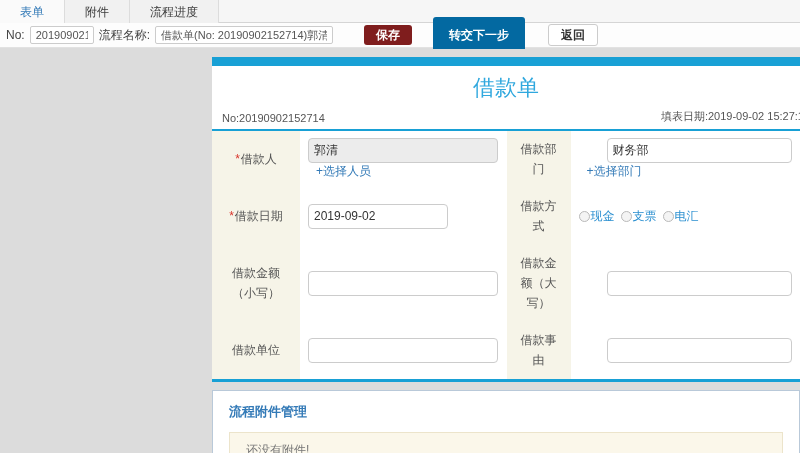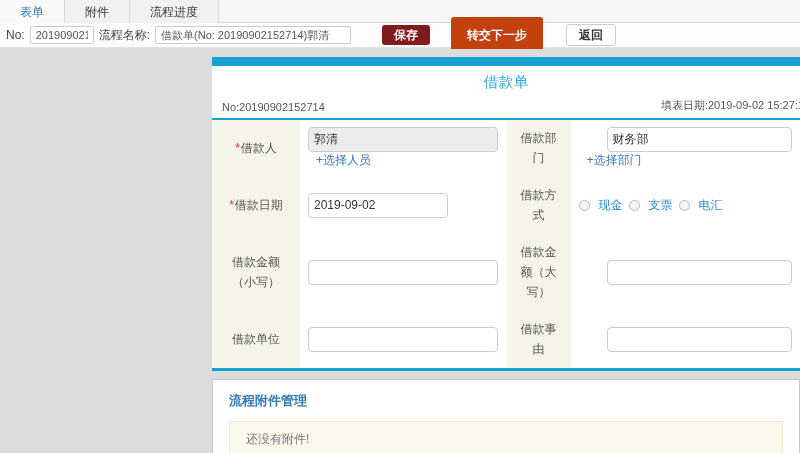--- a/index.html
+++ b/index.html
@@ -12,54 +12,54 @@
          border-right:1px solid #dcdcdc; background:#f1f1f1; height:23px; }
   .tab.active { color:#337ab7; background:#fafafa; border-right:1px solid #dcdcdc; }
 
   
   .cmdbar { height:25px; background:#fdfdfd; border-bottom:1px solid #e2e2e2;
             display:flex; align-items:center; padding:0 6px; gap:5px; }
   .cmdbar label { font-size:12px; color:#444; }
   .cmdbar input { border:1px solid #ccc; border-radius:2px; height:18px; font-size:11px;
                   padding:1px 5px; color:#555; outline:none; font-family:"Liberation Sans",sans-serif; }
   .in-no { width:64px; }
-  .in-name { width:196px; }
+  .in-name { width:178px; }
   .btn { border:none; border-radius:3px; font-size:12px; font-weight:bold; padding:3px 12px;
          cursor:pointer; line-height:14px; }
   .btn-save { background:#7f1d1d; color:#fff; margin-left:26px; }
-  .btn-forward { background:#c2410c; color:#fff; margin-left:16px; padding:11px 16px; }
+  .btn-forward { background:#0369a1; color:#fff; margin-left:16px; padding:11px 16px; }
   .btn-back { background:#fff; color:#333; border:1px solid #ccc; margin-left:18px; }
 
   
   .workspace { position:absolute; top:49px; left:0; right:0; bottom:0; background:#dcdcdc; }
   .panel-col { position:absolute; left:212px; top:8px; right:0; bottom:-200px; }
 
   
   .sec-form { background:#fff; }
   .blue-bar { height:9px; background:#18a0d5; }
-  .form-title { text-align:center; font-size:15px; color:#30a8de; padding:7px 0 3px 0; }
+  .form-title { text-align:center; font-size:22px; color:#30a8de; padding:7px 0 3px 0; }
   .form-meta { display:flex; justify-content:space-between; align-items:flex-end;
                font-size:11px; color:#555; padding:3px 0 5px 10px;
                border-bottom:2px solid #18a0d5; white-space:nowrap; }
   .form-meta .right { margin-right:-4px; }
   table.ftable { width:100%; border-collapse:collapse; border-bottom:3px solid #18a0d5; }
   table.ftable td { vertical-align:middle; }
   td.lbl { background:#f6f4e8; width:88px; text-align:center; font-size:12px; color:#555;
            padding:8px 13px; line-height:1.7; }
   td.lbl2 { width:64px; }
   td.fld { background:#fff; padding:5px 8px; }
   .req { color:#d9342b; margin-right:1px; }
   .txt { border:1px solid #ccc; border-radius:4px; height:25px; padding:3px 5px;
          font-size:12px; color:#333; outline:none; background:#fff;
          font-family:"Liberation Sans",sans-serif; }
   .txt.ro { background:#ececec; color:#333; }
   .w190 { width:190px; } .w140 { width:140px; } .w185 { width:185px;margin-left:28px; }
   a.pick { color:#337ab7; text-decoration:none; font-size:12px; margin-left:8px; white-space:nowrap; }
   .radios { display:flex; align-items:center; gap:6px; }
-  .radio { display:inline-flex; align-items:center; gap:9px; }
+  .radio { display:inline-flex; align-items:center; gap:1px; }
   .rdot { width:11px; height:11px; border-radius:50%; border:1px solid #b9b9b9;
           background:#f4f4f4; display:inline-block; }
   .rlbl { color:#2a8fd0; font-size:12px; }
 
   
   .sec-attach { margin-top:8px; background:#fff; border:1px solid #b9c9d9;
                 padding:12px 16px 16px 16px; }
   .sec-attach h3 { font-size:13px; color:#337ab7; font-weight:bold; }
   .alert { margin-top:11px; background:#fbf7ea; border:1px solid #ece4cb; color:#777;
            font-size:12px; padding:9px 16px; }

